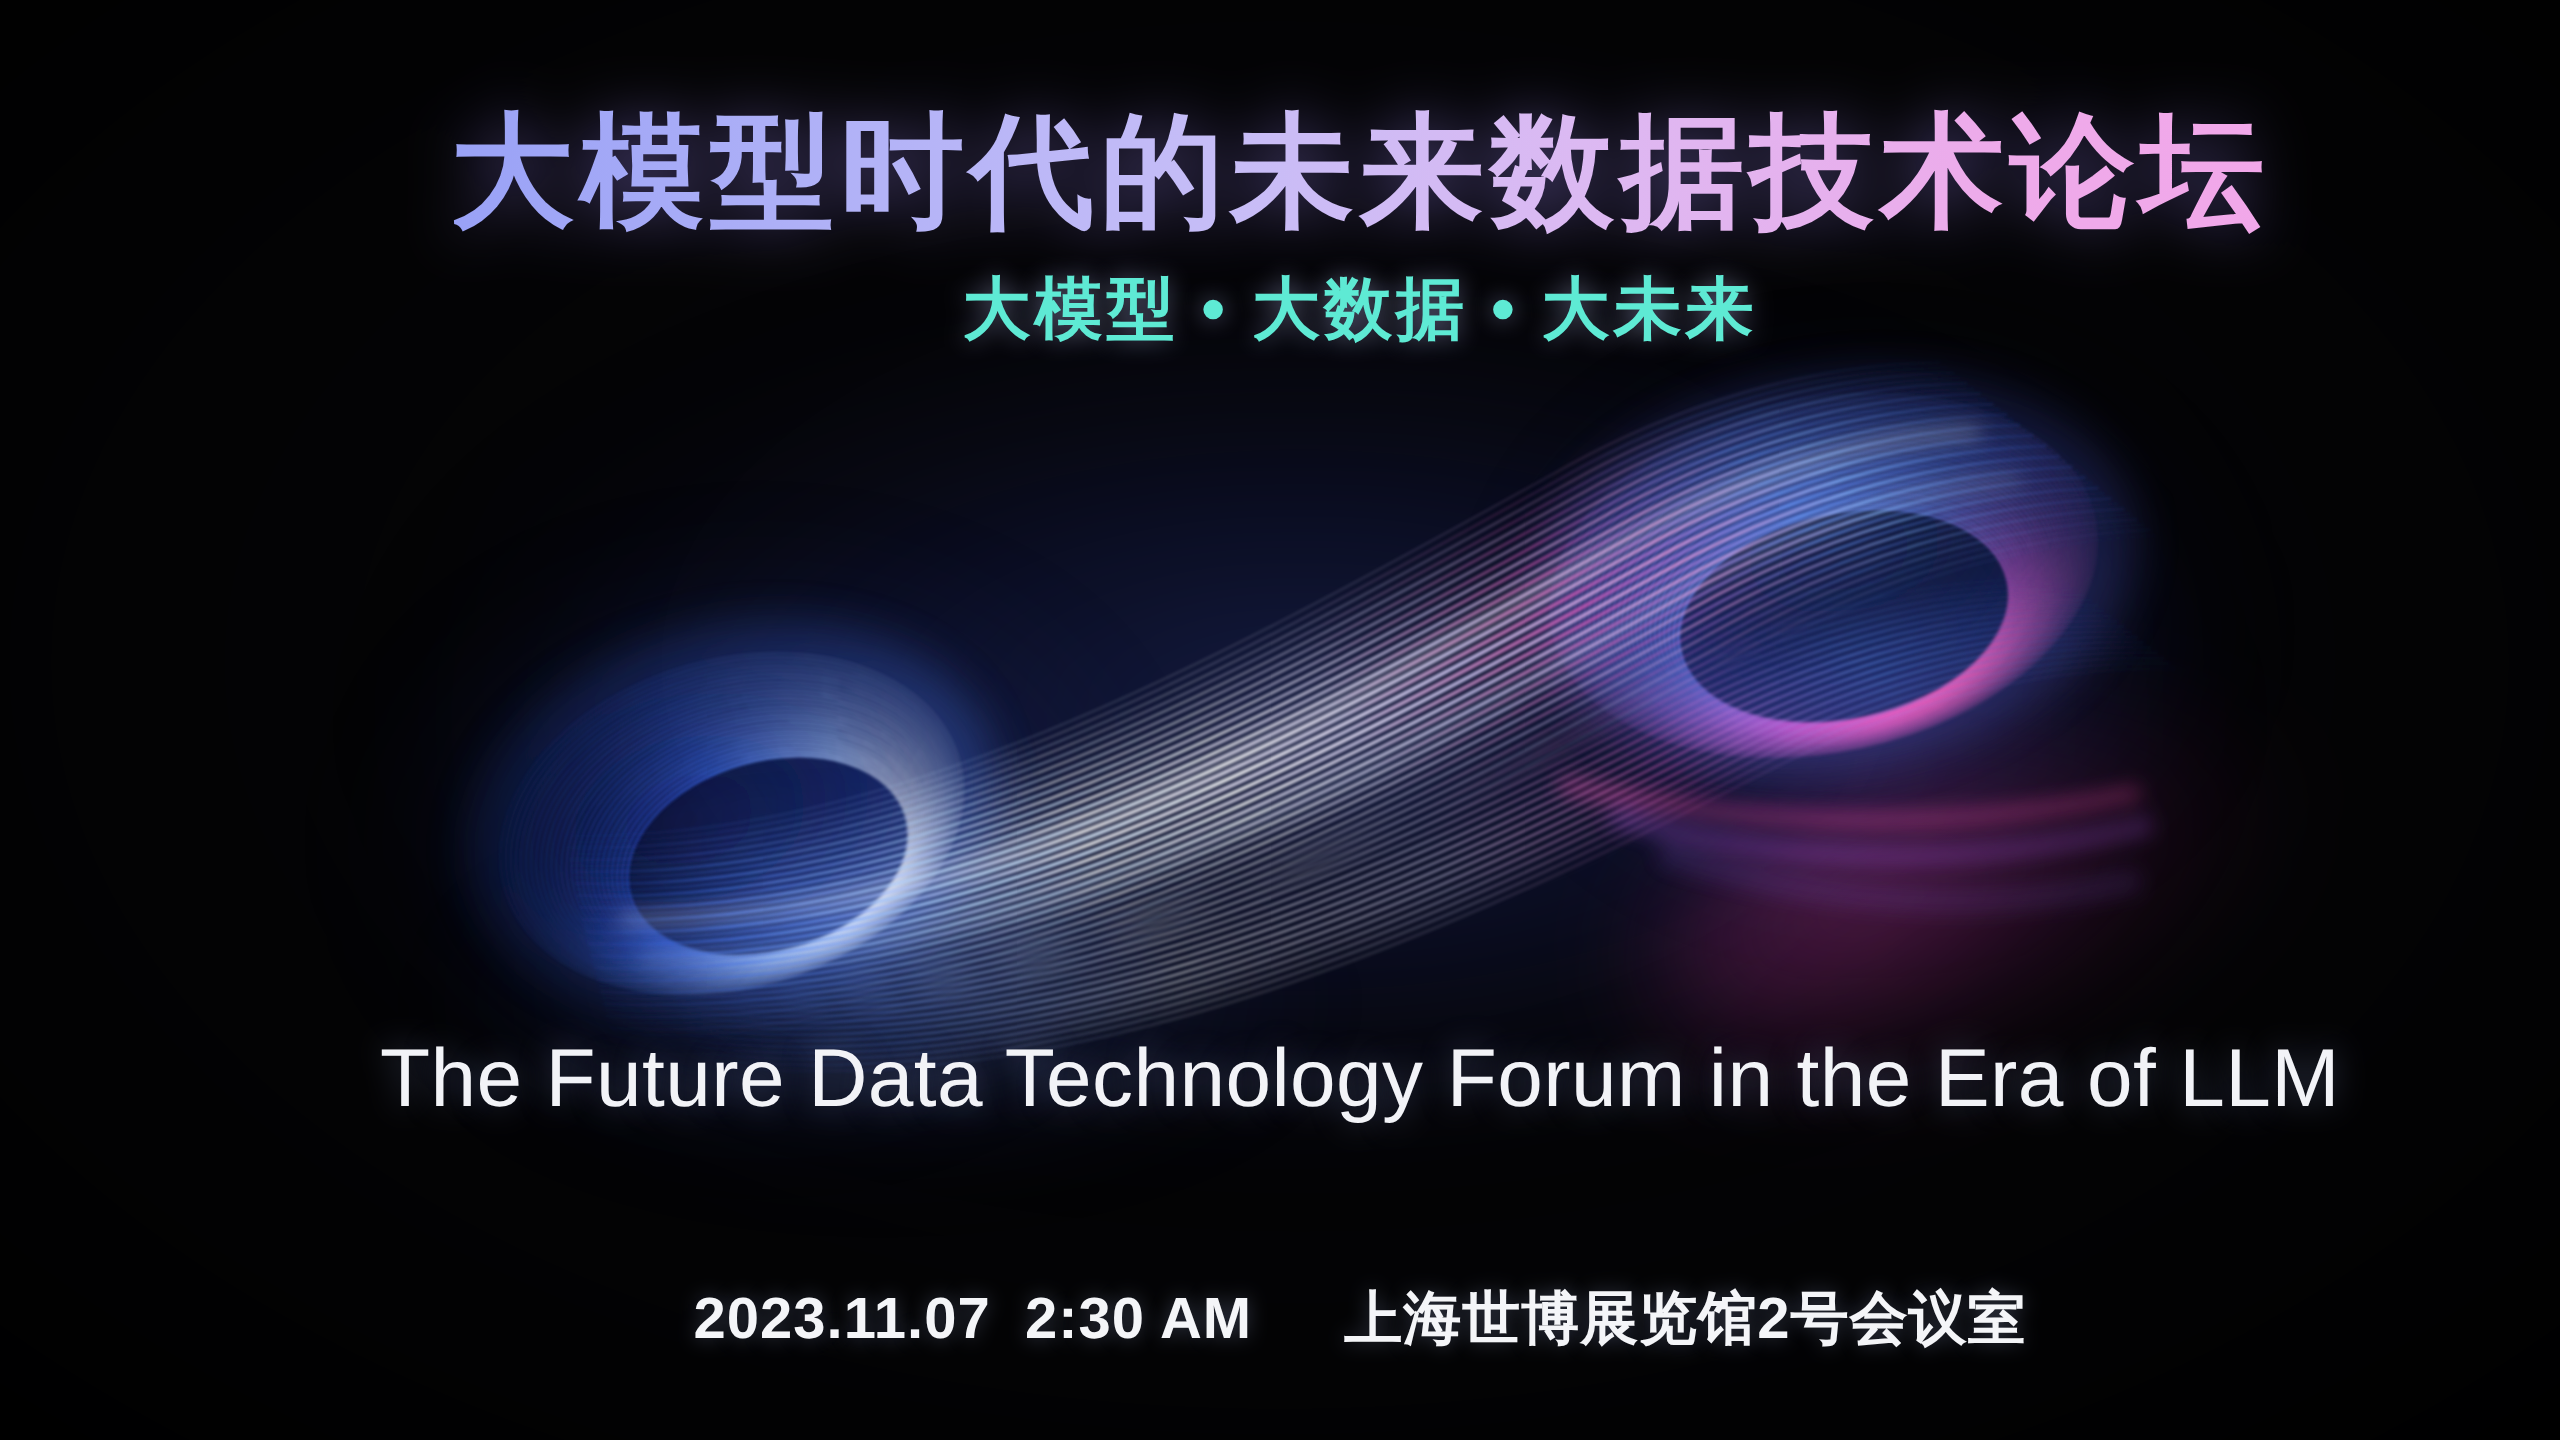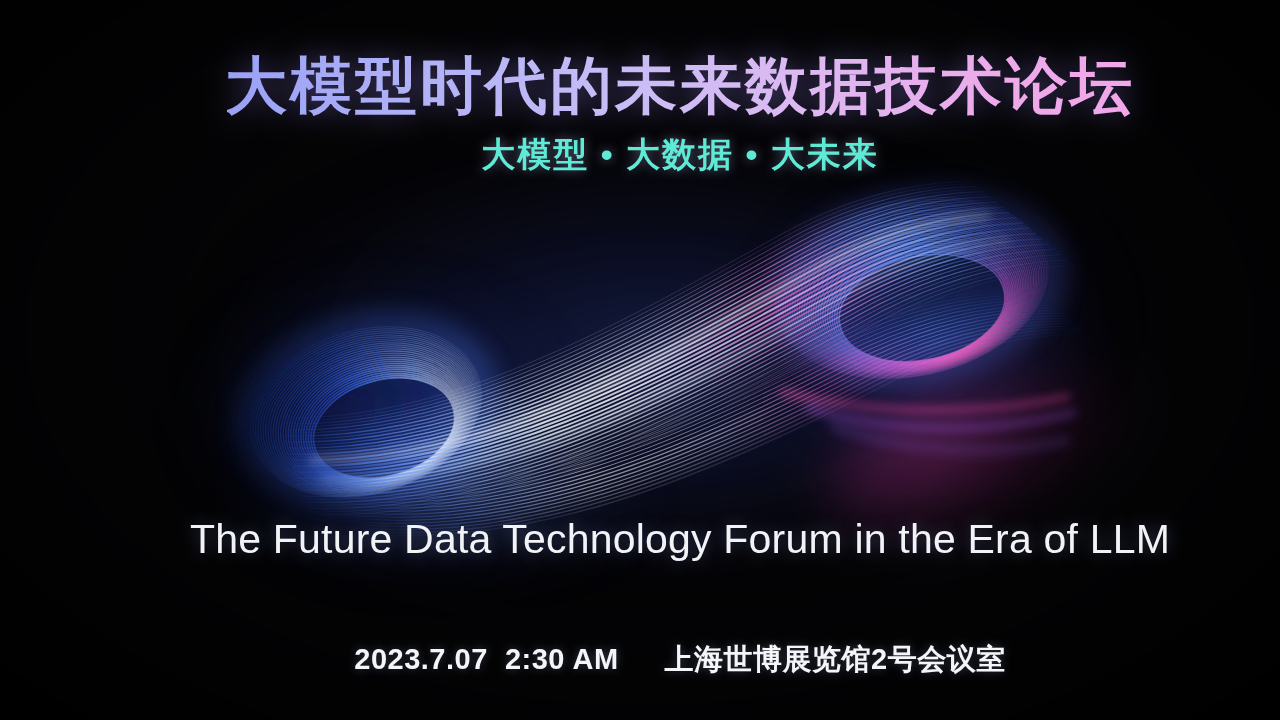--- a/index.html
+++ b/index.html
@@ -309,16 +309,16 @@
   <div class="vignette"></div>
 
   <div class="txt" id="title-cn">大模型时代的未来数据技术论坛</div>
 
   <div class="txt" id="subtitle-cn">大模型 • 大数据 • 大未来</div>
 
   <div class="txt" id="title-en">The Future Data Technology Forum in the Era of LLM</div>
 
 
   <div class="txt" id="footer">
-    <span>2023.7.07</span>&nbsp;&nbsp;<span>2:30 AM</span><span class="gap"></span><span>上海世博展览馆2号会议室</span>
+    <span>2023.11.07</span>&nbsp;&nbsp;<span>2:30 AM</span><span class="gap"></span><span>上海世博展览馆2号会议室</span>
   </div>
 
 </div>
 
 </body></html>

